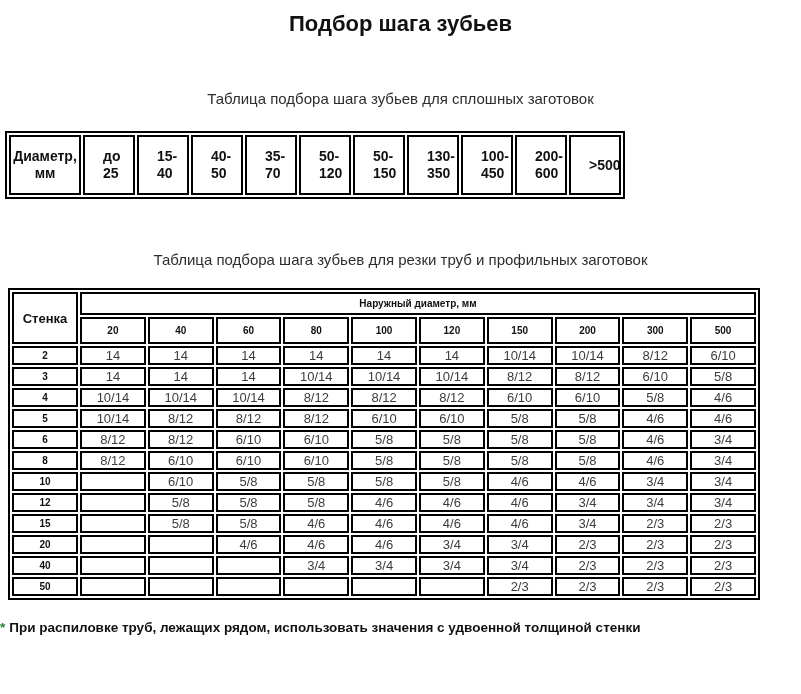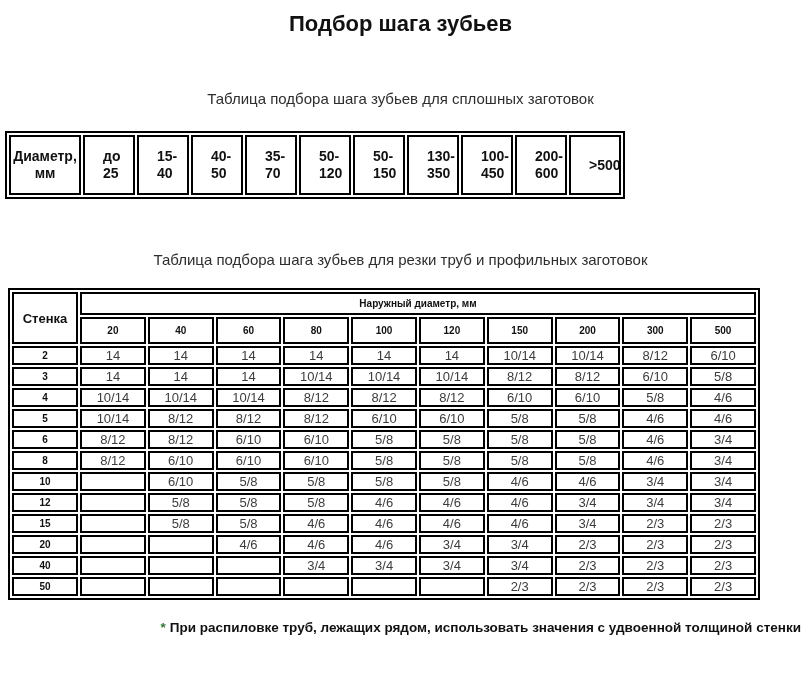--- a/index.html
+++ b/index.html
@@ -19,21 +19,21 @@
   .t1 td { font-size: 14px; color: #3c3c3c; padding: 12px 1px; line-height: 16px; }
   
   .t2 { width: 752px; margin: 20px 0 0 8px; }
   .t2 th { font-size: 10px; font-weight: bold; color: #111; }
   .t2 .span-hd { padding: 2px 0; line-height: 15px; }
   .t2 .col-hd { padding: 4px 0; line-height: 15px; }
   .t2 .corner { font-size: 13px; }
   .t2 tbody th { padding: 1px 0; line-height: 13px; }
   .t2 td { font-size: 13px; color: #3c3c3c; padding: 1px 0; line-height: 13px; height: 19px; }
   
-  .footnote { margin-top: 20px; text-align: right; font-size: 13.5px; font-weight: bold; color: #111; }
+  .footnote { margin-top: 20px; text-align: left; font-size: 13.5px; font-weight: bold; color: #111; }
   .footnote .star { color: #2d7a2d; margin-right: 4px; }
 </style>
 </head>
 <body>
 
 <h1 class="page-title">Подбор шага зубьев</h1>
 
 <p class="caption caption1">Таблица подбора шага зубьев для сплошных заготовок</p>
 
 <table class="t1">

